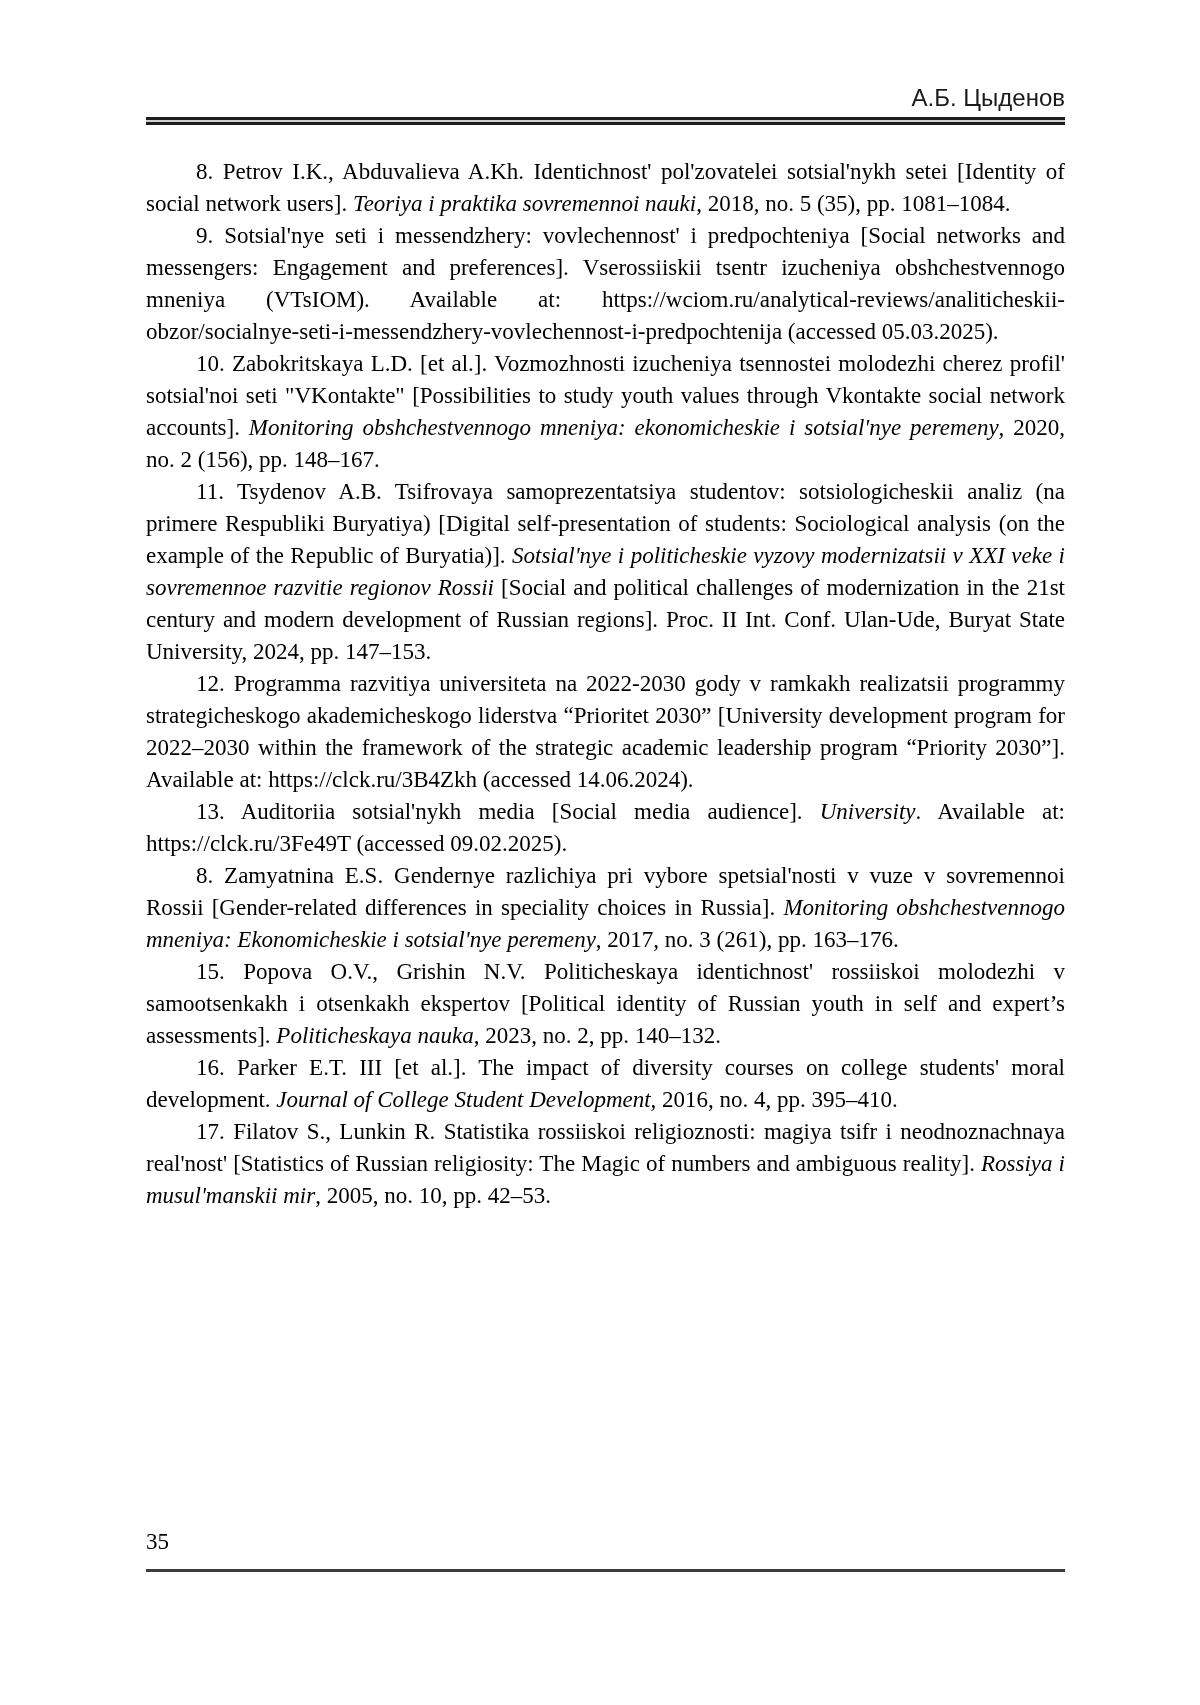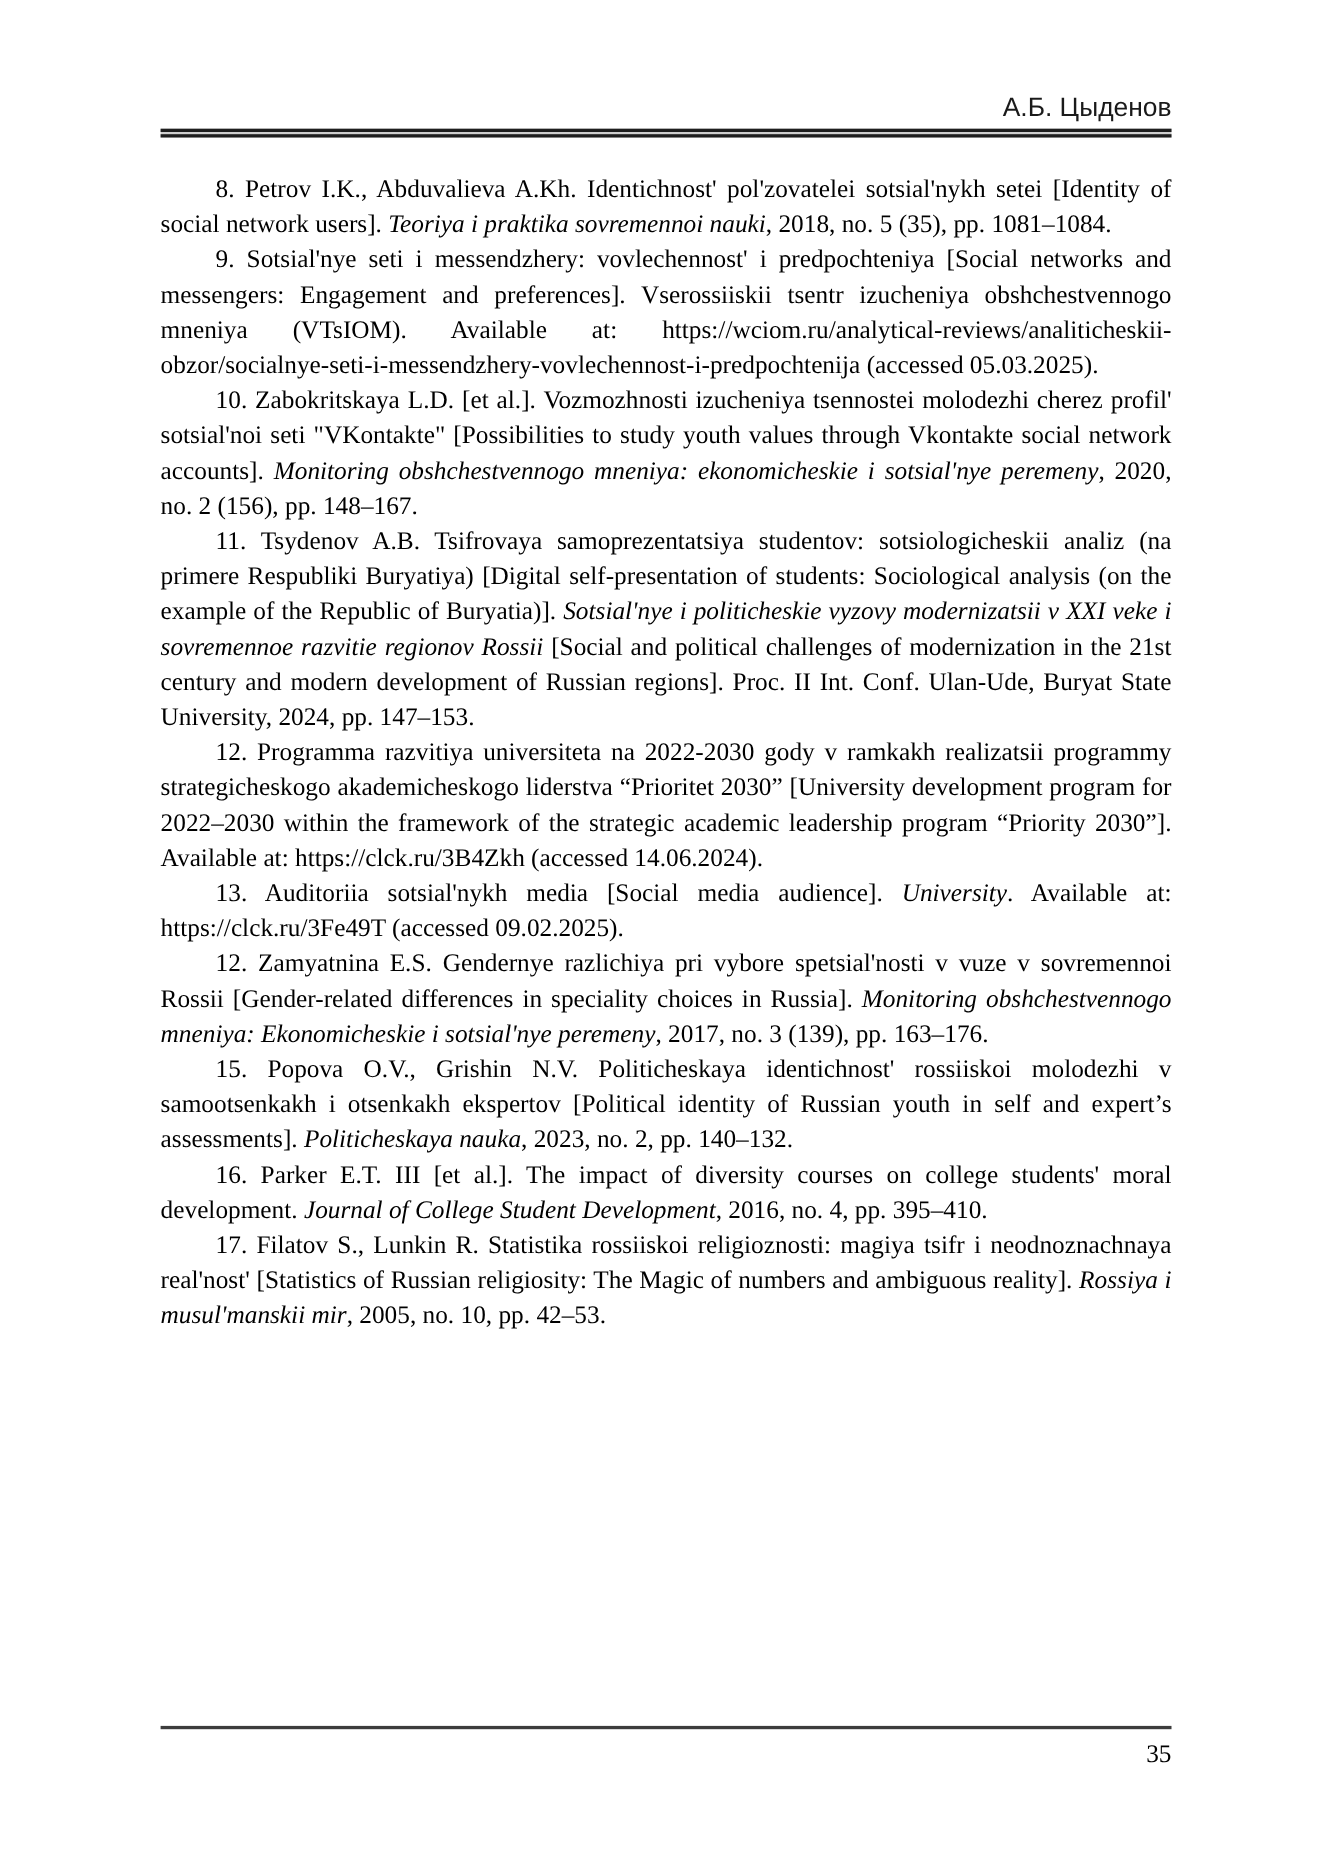--- a/index.html
+++ b/index.html
@@ -52,23 +52,23 @@
     position: absolute;
     left: 146px;
     top: 1569px;
     width: 919px;
     height: 3px;
     background: #3d3d3d;
   }
   .page-number {
     position: absolute;
     left: 146px;
-    top: 1580px;
+    top: 1527px;
     width: 919px;
-    text-align: right;
+    text-align: left;
     font-size: 23px;
     line-height: 30px;
   }
 </style>
 </head>
 <body>
 
 <div class="page">
 
   <div class="running-header">
@@ -77,21 +77,21 @@
 
   <div class="header-rule"></div>
 
   <div class="references">
       <p class="ref"><span>8. Petrov I.K., Abduvalieva A.Kh. Identichnost' pol'zovatelei sotsial'nykh setei [Identity of social network users]. </span><em>Teoriya i praktika sovremennoi nauki</em><span>, 2018, no. 5 (35), pp. 1081–1084.</span></p>
       <p class="ref"><span>9. Sotsial'nye seti i messendzhery: vovlechennost' i predpochteniya [Social networks and messengers: Engagement and preferences]. Vserossiiskii tsentr izucheniya obshchestvennogo mneniya (VTsIOM). Available at: https://wciom.ru/analytical-reviews/analiticheskii-obzor/socialnye-seti-i-messendzhery-vovlechennost-i-predpochtenija (accessed 05.03.2025).</span></p>
       <p class="ref"><span>10. Zabokritskaya L.D. [et al.]. Vozmozhnosti izucheniya tsennostei molodezhi cherez profil' sotsial'noi seti "VKontakte" [Possibilities to study youth values through Vkontakte social network accounts]. </span><em>Monitoring obshchestvennogo mneniya: ekonomicheskie i sotsial'nye peremeny</em><span>, 2020, no. 2 (156), pp. 148–167.</span></p>
       <p class="ref"><span>11. Tsydenov A.B. Tsifrovaya samoprezentatsiya studentov: sotsiologicheskii analiz (na primere Respubliki Buryatiya) [Digital self-presentation of students: Sociological analysis (on the example of the Republic of Buryatia)]. </span><em>Sotsial'nye i politicheskie vyzovy modernizatsii v XXI veke i sovremennoe razvitie regionov Rossii</em><span> [Social and political challenges of modernization in the 21st century and modern development of Russian regions]. Proc. II Int. Conf. Ulan-Ude, Buryat State University, 2024, pp. 147–153.</span></p>
       <p class="ref"><span>12. Programma razvitiya universiteta na 2022-2030 gody v ramkakh realizatsii programmy strategicheskogo akademicheskogo liderstva “Prioritet 2030” [University development program for 2022–2030 within the framework of the strategic academic leadership program “Priority 2030”]. Available at: https://clck.ru/3B4Zkh (accessed 14.06.2024).</span></p>
       <p class="ref"><span>13. Auditoriia sotsial'nykh media [Social media audience]. </span><em>University</em><span>. Available at: https://clck.ru/3Fe49T (accessed 09.02.2025).</span></p>
-      <p class="ref"><span>12. Zamyatnina E.S. Gendernye razlichiya pri vybore spetsial'nosti v vuze v sovremennoi Rossii [Gender-related differences in speciality choices in Russia]. </span><em>Monitoring obshchestvennogo mneniya: Ekonomicheskie i sotsial'nye peremeny</em><span>, 2017, no. 3 (139), pp. 163–176.</span></p>
+      <p class="ref"><span>8. Zamyatnina E.S. Gendernye razlichiya pri vybore spetsial'nosti v vuze v sovremennoi Rossii [Gender-related differences in speciality choices in Russia]. </span><em>Monitoring obshchestvennogo mneniya: Ekonomicheskie i sotsial'nye peremeny</em><span>, 2017, no. 3 (261), pp. 163–176.</span></p>
       <p class="ref"><span>15. Popova O.V., Grishin N.V. Politicheskaya identichnost' rossiiskoi molodezhi v samootsenkakh i otsenkakh ekspertov [Political identity of Russian youth in self and expert’s assessments]. </span><em>Politicheskaya nauka</em><span>, 2023, no. 2, pp. 140–132.</span></p>
       <p class="ref"><span>16. Parker E.T. III [et al.]. The impact of diversity courses on college students' moral development. </span><em>Journal of College Student Development</em><span>, 2016, no. 4, pp. 395–410.</span></p>
       <p class="ref"><span>17. Filatov S., Lunkin R. Statistika rossiiskoi religioznosti: magiya tsifr i neodnoznachnaya real'nost' [Statistics of Russian religiosity: The Magic of numbers and ambiguous reality]. </span><em>Rossiya i musul'manskii mir</em><span>, 2005, no. 10, pp. 42–53.</span></p>
     </div>
 
   <div class="footer-rule"></div>
 
   <div class="page-number">35</div>
 
 </div>

